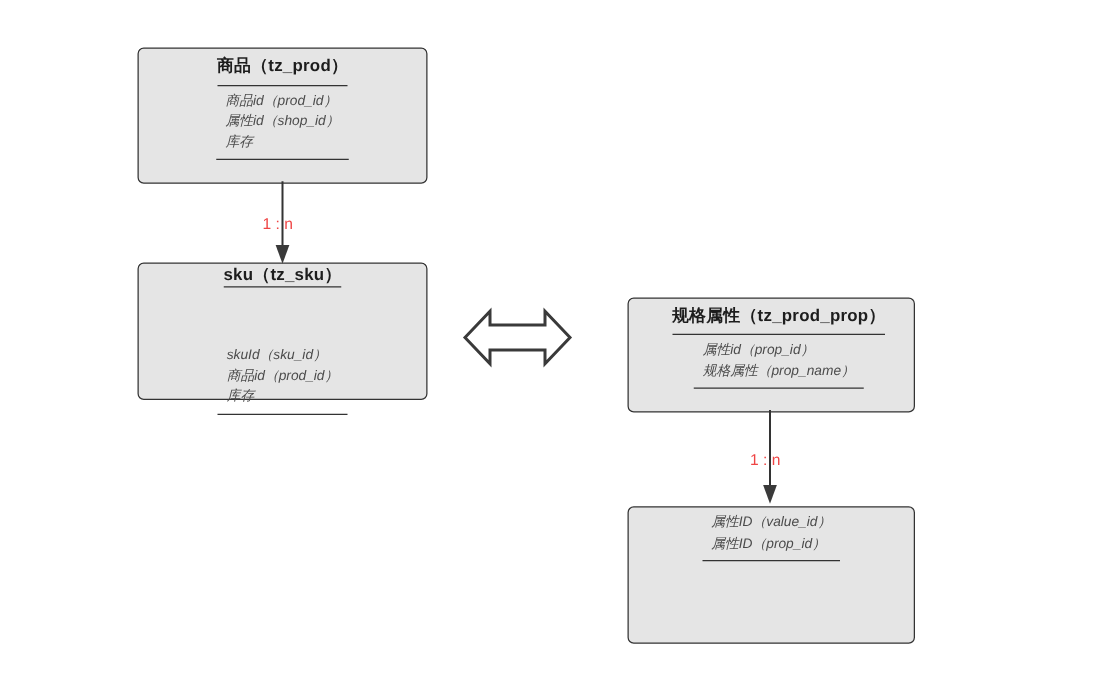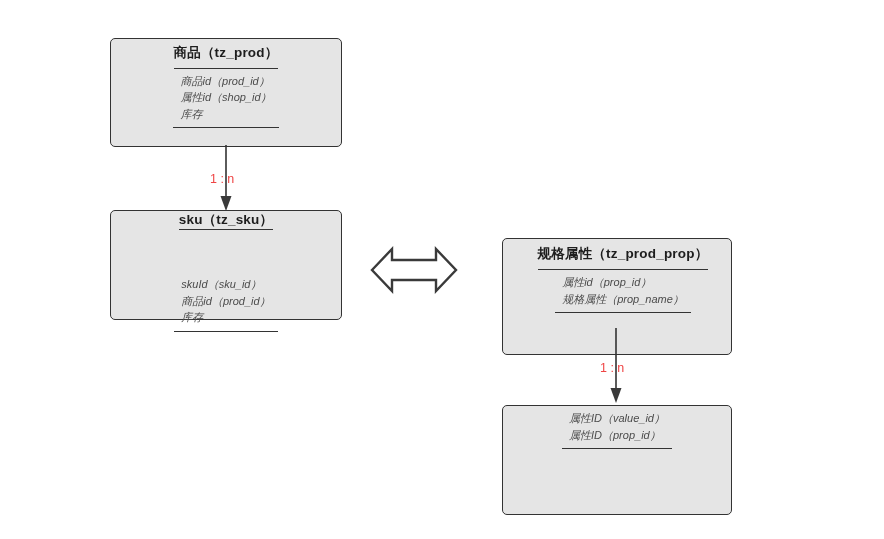--- a/index.html
+++ b/index.html
@@ -95,21 +95,21 @@
   <div class="entity" style="left:110px; top:210px; width:232px; height:110px;gap:42px;">
     <div class="entity-title" style="height:31px;">sku（tz_sku）</div>
     <div class="entity-attrs">
       <div class="attr-row">skuId（sku_id）</div>
       <div class="attr-row">商品id（prod_id）</div>
       <div class="attr-row">库存</div>
     </div>
     <div class="entity-ops"></div>
   </div>
 
-  <div class="entity" style="left:502px; top:238px; width:230px; height:117px;padding-left:12px;">
+  <div class="entity" style="left:502px; top:238px; width:230px; height:92px;padding-left:12px;">
     <div class="entity-title" style="height:31px;">规格属性（tz_prod_prop）</div>
     <div class="entity-attrs">
       <div class="attr-row">属性id（prop_id）</div>
       <div class="attr-row">规格属性（prop_name）</div>
     </div>
     <div class="entity-ops"></div>
   </div>
 
   <div class="entity" style="left:502px; top:405px; width:230px; height:110px;">
     <div class="entity-attrs">

